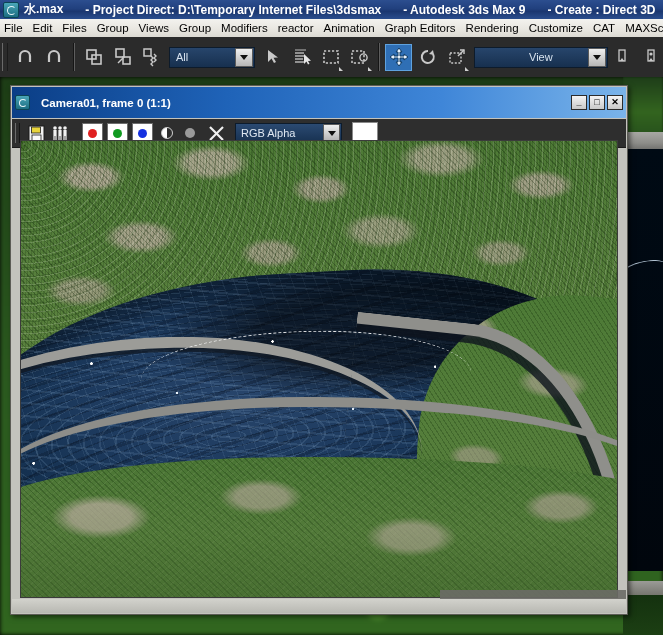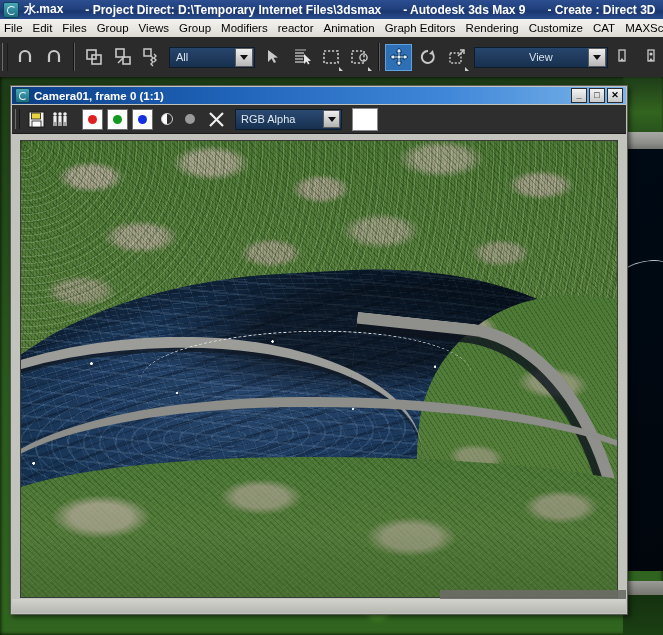--- a/index.html
+++ b/index.html
@@ -137,24 +137,24 @@
   }
 
   
   #render-window{
     position:absolute;left:10px;top:85px;width:616px;height:528px;
     background:#c3c3bd;
     border:1px solid #5c5c56;
     box-shadow:2px 2px 5px rgba(0,0,0,.55);
   }
   #rw-titlebar{
-    height:17px;margin:1px;
+    height:31px;margin:1px;
     background:linear-gradient(to right,#0b3e86 0%,#1f63b8 35%,#3f86d8 70%,#7ab4ea 100%);
     display:flex;align-items:center;color:#fff;
-    font-size:11.5px;font-weight:bold;
+    font-size:11.5px;font-weight:bold;gap:7px;
   }
   #rw-titlebar .rwlogo{
     width:13px;height:13px;margin:0 4px 0 3px;flex:0 0 auto;
     background:linear-gradient(to bottom,#4aa7b8,#1c6d82);
     border:1px solid #0c4454;position:relative;border-radius:2px;
   }
   #rw-titlebar .rwlogo:after{
     content:"";position:absolute;left:3px;top:3px;width:6px;height:6px;
     border:1.5px solid #e8f6fa;border-radius:50%;border-right-color:transparent;
   }

